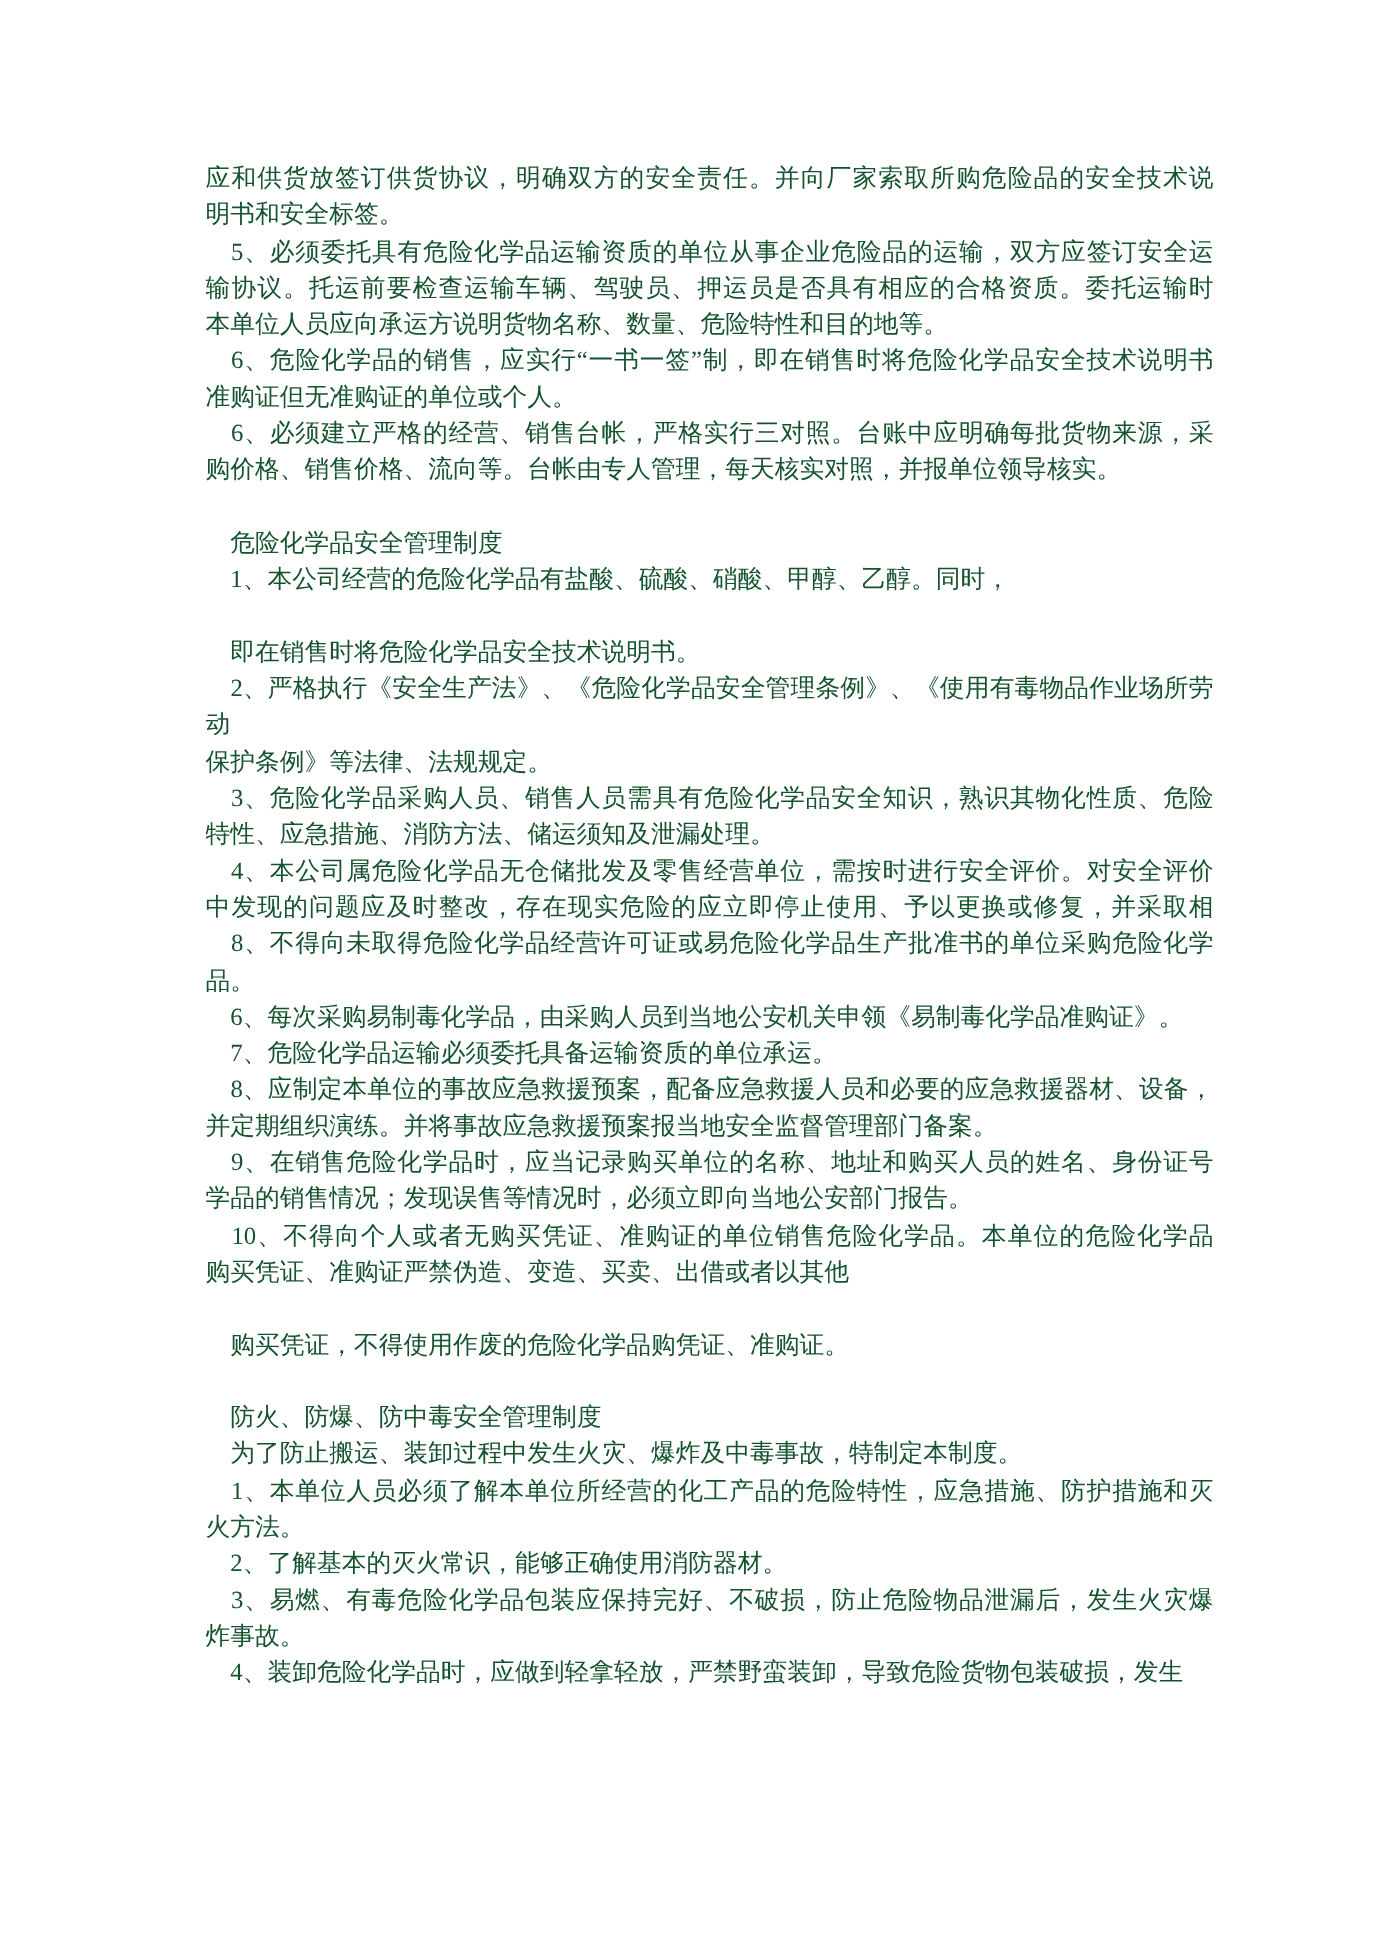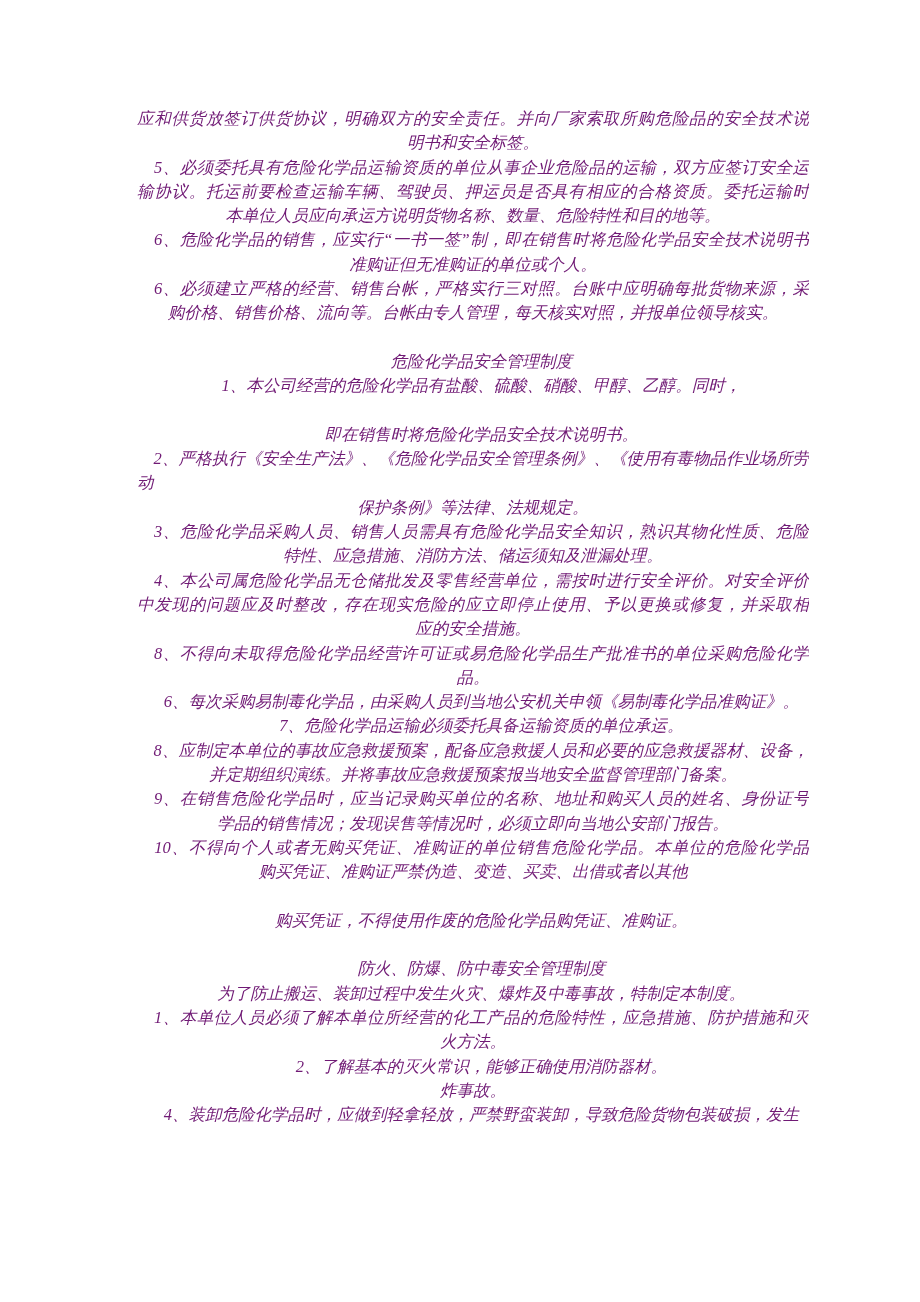--- a/index.html
+++ b/index.html
@@ -19,35 +19,35 @@
     top: 107px;
     width: 672px;
     font-family: "Liberation Serif", "DejaVu Serif", serif;
     font-size: 16.5px;
     line-height: 24.3px;
     color: #1b1b1b;
     overflow: hidden;
   }
   .para { margin: 0; }
   .line {
-    text-align: center;
+    text-align: left;
     letter-spacing: 0;
   }
   
   .line.fill {
     text-align: justify;
     text-align-last: justify;
   }
   .heading .line { font-weight: normal; }
   .spacer { height: 24.3px; }
 </style>
 </head>
 <body style="background: rgb(255, 255, 255);">
 
-<div class="doc" style="color: #701a75; font-style: italic;">
+<div class="doc" style="color: #14532d;">
   <div>
       <div class="para">
         <div class="line fill">应和供货放签订供货协议，明确双方的安全责任。并向厂家索取所购危险品的安全技术说</div>
         <div class="line">明书和安全标签。</div>
       </div>
       <div class="para">
         <div class="line fill">　5、必须委托具有危险化学品运输资质的单位从事企业危险品的运输，双方应签订安全运</div>
         <div class="line fill">输协议。托运前要检查运输车辆、驾驶员、押运员是否具有相应的合格资质。委托运输时</div>
         <div class="line">本单位人员应向承运方说明货物名称、数量、危险特性和目的地等。</div>
       </div>
@@ -74,21 +74,20 @@
         <div class="line fill">　2、严格执行《安全生产法》、《危险化学品安全管理条例》、《使用有毒物品作业场所劳动</div>
         <div class="line">保护条例》等法律、法规规定。</div>
       </div>
       <div class="para">
         <div class="line fill">　3、危险化学品采购人员、销售人员需具有危险化学品安全知识，熟识其物化性质、危险</div>
         <div class="line">特性、应急措施、消防方法、储运须知及泄漏处理。</div>
       </div>
       <div class="para">
         <div class="line fill">　4、本公司属危险化学品无仓储批发及零售经营单位，需按时进行安全评价。对安全评价</div>
         <div class="line fill">中发现的问题应及时整改，存在现实危险的应立即停止使用、予以更换或修复，并采取相</div>
-        <div class="line">应的安全措施。</div>
       </div>
       <div class="para">
         <div class="line fill">　8、不得向未取得危险化学品经营许可证或易危险化学品生产批准书的单位采购危险化学</div>
         <div class="line">品。</div>
       </div>
       <div class="para">
         <div class="line">　6、每次采购易制毒化学品，由采购人员到当地公安机关申领《易制毒化学品准购证》。</div>
       </div>
       <div class="para">
         <div class="line">　7、危险化学品运输必须委托具备运输资质的单位承运。</div>
@@ -117,19 +116,20 @@
         <div class="line">　为了防止搬运、装卸过程中发生火灾、爆炸及中毒事故，特制定本制度。</div>
       </div>
       <div class="para">
         <div class="line fill">　1、本单位人员必须了解本单位所经营的化工产品的危险特性，应急措施、防护措施和灭</div>
         <div class="line">火方法。</div>
       </div>
       <div class="para">
         <div class="line">　2、了解基本的灭火常识，能够正确使用消防器材。</div>
       </div>
       <div class="para">
+        <div class="line fill">　3、易燃、有毒危险化学品包装应保持完好、不破损，防止危险物品泄漏后，发生火灾爆</div>
         <div class="line">炸事故。</div>
       </div>
       <div class="para">
         <div class="line">　4、装卸危险化学品时，应做到轻拿轻放，严禁野蛮装卸，导致危险货物包装破损，发生</div>
       </div>
     </div>
 </div>
 
 </body></html>

